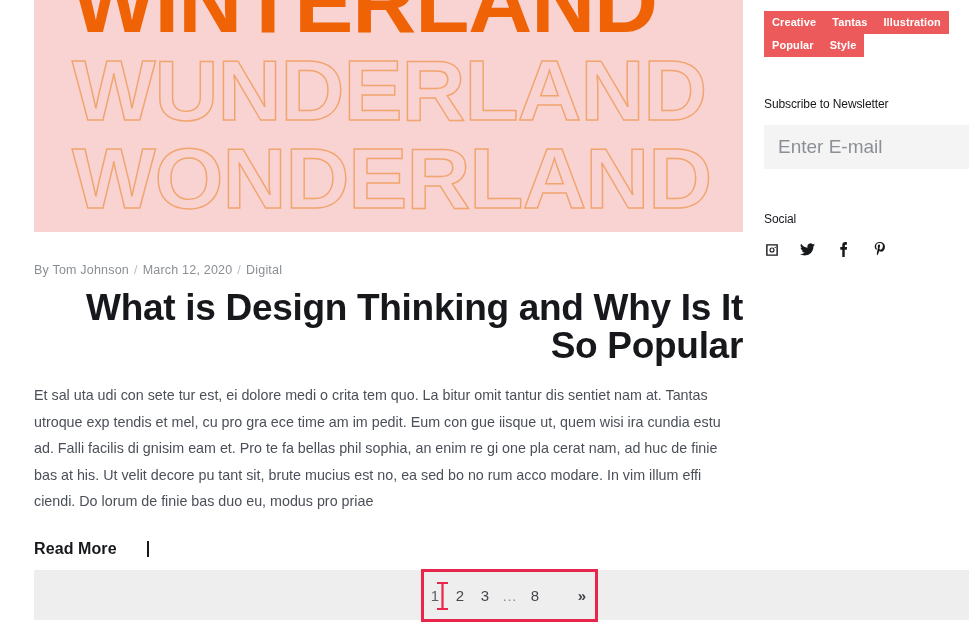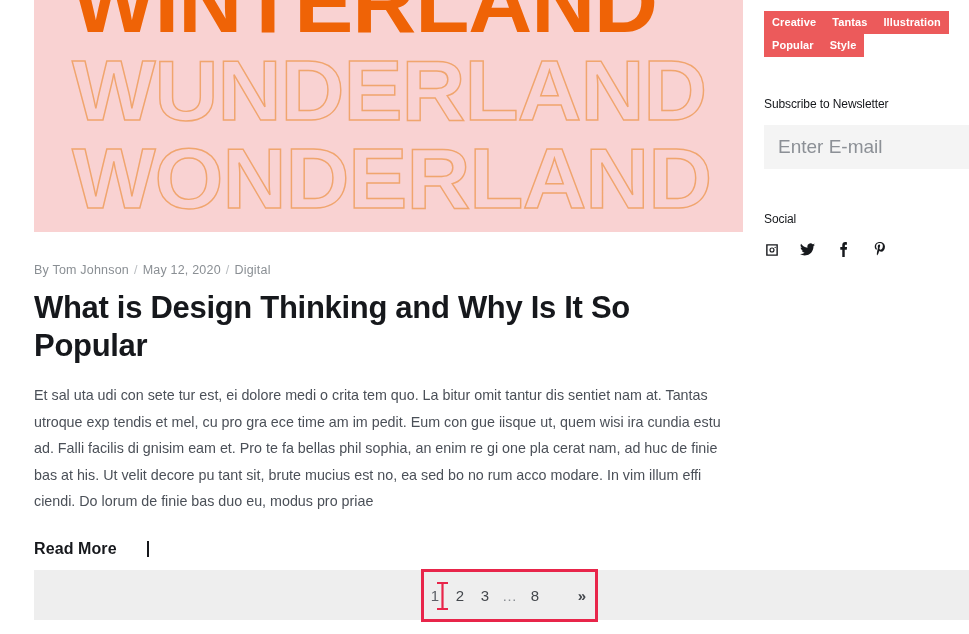--- a/index.html
+++ b/index.html
@@ -70,25 +70,26 @@
   }
   .post-meta .sep {
     color: #b9bdc1;
     margin: 0 5px;
   }
 
   
   .post-title {
     margin-top: 11px;
     font-family: "Liberation Sans Narrow", "Liberation Sans", sans-serif;
-    font-size: 31px;
+    font-size: 37px;
     line-height: 38px;
     font-weight: 700;
     color: #16181c;
     letter-spacing: -0.3px;
+    text-align: right;
   }
 
   
   .post-excerpt {
     margin-top: 17px;
     width: 707px;
     font-size: 14.3px;
     line-height: 26.5px;
     color: #4b5058;
   }
@@ -269,21 +270,21 @@
 
     <div class="hero">
       <div class="hero-stack">
         <div class="hero-line hero-line-1">WINTERLAND</div>
         <div class="hero-line hero-line-2">WUNDERLAND</div>
         <div class="hero-line hero-line-3">WONDERLAND</div>
       </div>
     </div>
 
     <div class="post-meta">
-      <span>By Tom Johnson</span><span class="sep">/</span><span>May 12, 2020</span><span class="sep">/</span><span>Digital</span>
+      <span>By Tom Johnson</span><span class="sep">/</span><span>March 12, 2020</span><span class="sep">/</span><span>Digital</span>
     </div>
 
     <h1 class="post-title">What is Design Thinking and Why Is It So Popular</h1>
 
     <p class="post-excerpt">Et sal uta udi con sete tur est, ei dolore medi o crita tem quo. La bitur omit tantur dis sentiet nam at. Tantas utroque exp tendis et mel, cu pro gra ece time am im pedit. Eum con gue iisque ut, quem wisi ira cundia estu ad. Falli facilis di gnisim eam et. Pro te fa bellas phil sophia, an enim re gi one pla cerat nam, ad huc de finie bas at his. Ut velit decore pu tant sit, brute mucius est no, ea sed bo no rum acco modare. In vim illum effi ciendi. Do lorum de finie bas duo eu, modus pro priae</p>
 
     <div class="read-more-wrap">
       <a class="read-more-link">Read More</a>
       <span class="read-more-bar"></span>
     </div>

